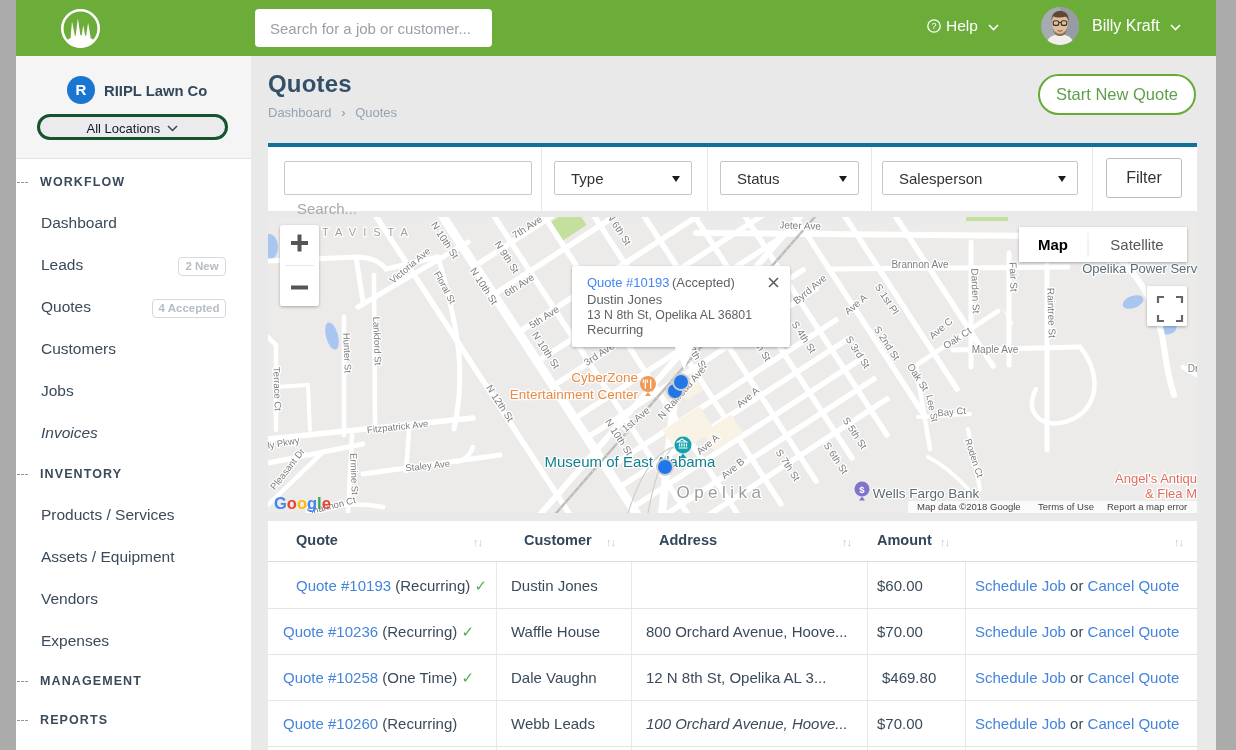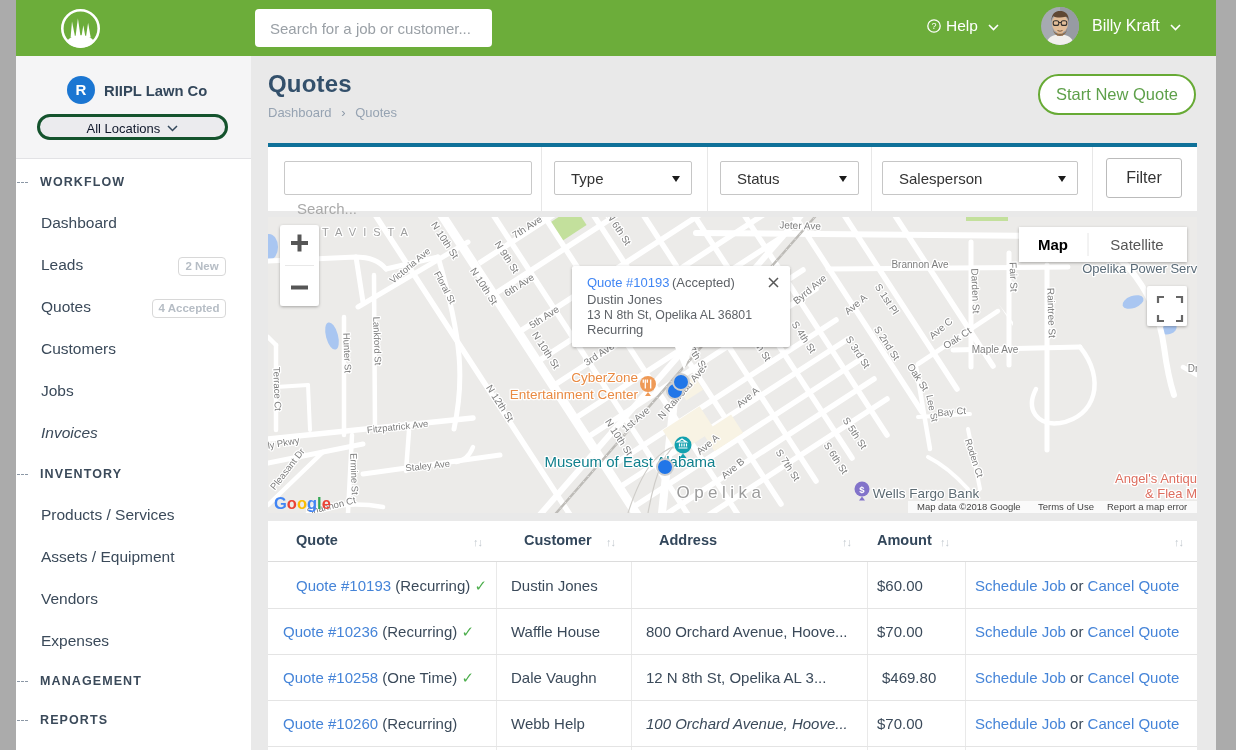--- a/index.html
+++ b/index.html
@@ -401,20 +401,20 @@
       </div>
       <div class="row" style="top:134px;">
         <div class="c" style="left:0;"><a>Quote #10258</a> (One Time) <span class="chk">✓</span></div>
         <div class="c" style="left:228px;">Dale Vaughn</div>
         <div class="c" style="left:363px;">12 N 8th St, Opelika AL 3...</div>
         <div class="c" style="left:599px;">$469.80</div>
         <div class="c" style="left:697px;padding-left:10px;"><a>Schedule Job</a> or <a>Cancel Quote</a></div>
       </div>
       <div class="row" style="top:180px;">
         <div class="c" style="left:0;"><a>Quote #10260</a> (Recurring)</div>
-        <div class="c" style="left:228px;">Webb Help</div>
+        <div class="c" style="left:228px;">Webb Leads</div>
         <div class="c" style="left:363px;font-style:italic;">100 Orchard Avenue, Hoove...</div>
         <div class="c" style="left:599px;padding-left:10px;">$70.00</div>
         <div class="c" style="left:697px;padding-left:10px;"><a>Schedule Job</a> or <a>Cancel Quote</a></div>
       </div>
     </div>
   </div>
 </div>
 
 </body></html>

